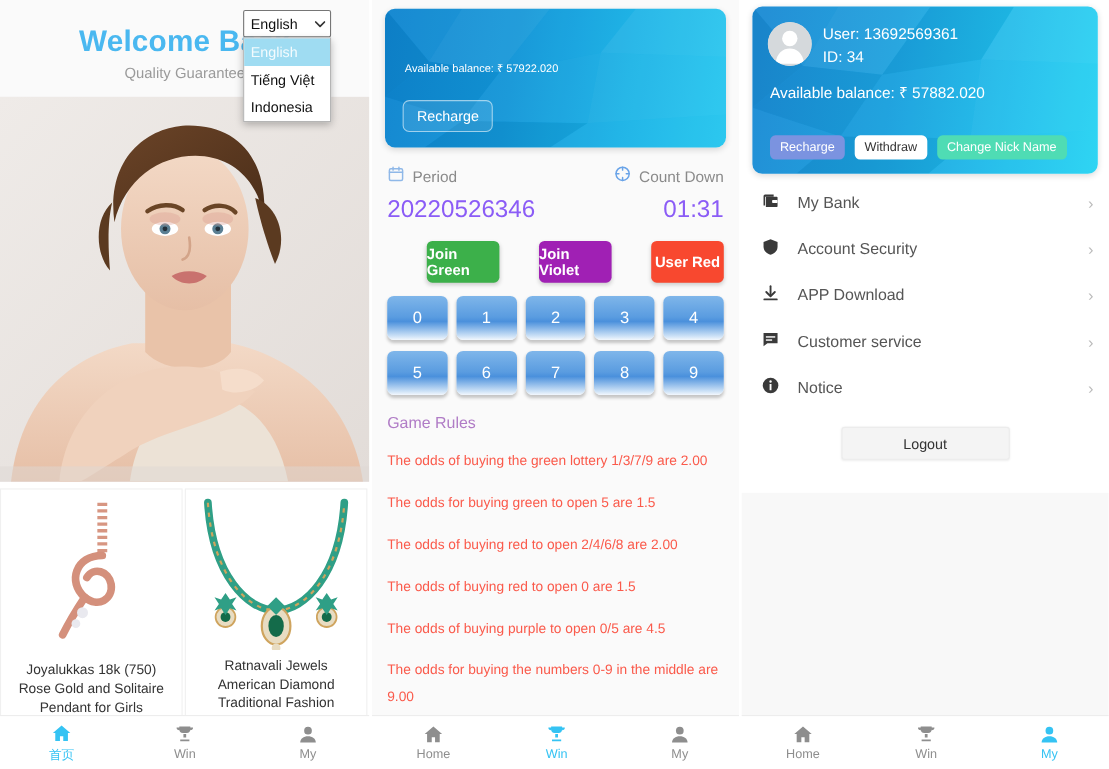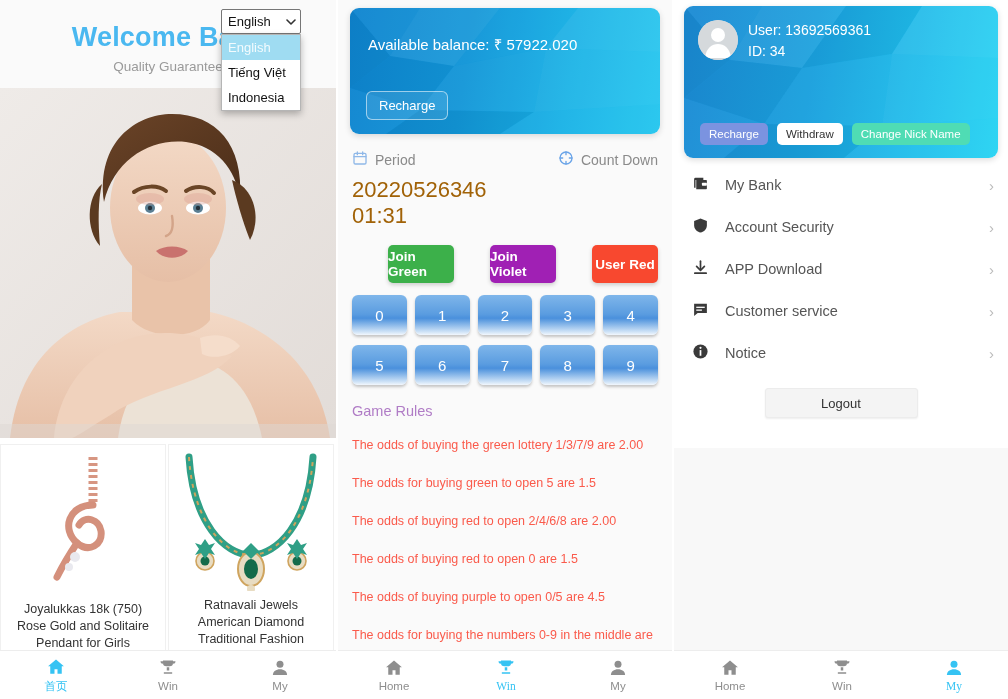--- a/index.html
+++ b/index.html
@@ -41,30 +41,30 @@
   .p-card .thumb { width:150px; height:148px; display:flex; align-items:center; justify-content:center; }
   .p-card .cap { font-size:12.5px; color:#333; text-align:center; line-height:17px;
       padding:6px 8px 0; }
 
   
   .p2-body { height:650px; background:#fafafa; overflow:hidden; }
   .bal-card { margin:8px 12px 0; height:126px; border-radius:9px; position:relative;
       overflow:hidden; box-shadow:0 2px 6px rgba(0,0,0,.14);
       background:linear-gradient(100deg,#0e84cf 0%,#1296d8 38%,#18b2e6 70%,#22c6ef 100%); }
   .poly { position:absolute; inset:0; opacity:.85; }
-  .bal-text { position:absolute; left:18px; top:26px; color:#ffffff; font-size:15px; }
+  .bal-text { position:absolute; left:18px; top:46px; color:#ffffff; font-size:10px; }
   .bal-btn { position:absolute; left:16px; bottom:14px; padding:6px 12px; font-size:13px;
       color:#ffffff; border:1px solid rgba(255,255,255,.55); border-radius:6px;
       background:rgba(255,255,255,.10); }
 
   .row-lbl { display:flex; justify-content:space-between; align-items:center;
       padding:16px 14px 0; }
   .row-lbl .cell { display:flex; align-items:center; gap:7px; font-size:14px; color:#8a8a8a; }
   .row-val { display:flex; justify-content:space-between; align-items:baseline;
-      padding:8px 14px 0; font-size:22px; color:#a16207;flex-direction:column; }
+      padding:8px 14px 0; font-size:22px; color:#8b5cf6; }
 
   .joins { display:flex; justify-content:space-between; padding:16px 14px 0; }
   .join { width:88px; height:38px; border-radius:5px; color:#ffffff; font-size:13.5px;
       font-weight:bold; display:flex; align-items:center; justify-content:center;
       box-shadow:0 2px 4px rgba(0,0,0,.18);margin-left:36px; }
   .numgrid { padding:12px 14px 0; display:grid; grid-template-columns:repeat(5,1fr);
       gap:10px 8px; }
   .num { height:40px; border-radius:6px; display:flex; align-items:center; justify-content:center;
       color:#ffffff; font-size:15px;
       background:linear-gradient(180deg,#7fb6ea 0%,#5a9ce0 48%,#4a90dc 58%,#cfe3f7 92%,#f2f7fd 100%);
@@ -99,21 +99,21 @@
       border-radius:3px; display:flex; align-items:center; justify-content:center;
       font-size:13px; color:#333; box-shadow:0 1px 2px rgba(0,0,0,.07); }
   .p3-filler { position:absolute; left:0; right:0; top:448px; bottom:49px; background:#f8f8f8; }
 
   
   .tabbar { position:absolute; left:0; bottom:0; width:336px; height:49px; background:#ffffff;
       border-top:1px solid #ededed; display:flex; }
   .tab { flex:1; display:flex; flex-direction:column; align-items:center; justify-content:center;
       gap:2px; }
   .tab .tlbl { font-size:11.5px; color:#8e8e8e; }
-  .tab.active .tlbl { color:#35c3f3;font-family:Liberation Serif, serif; }
+  .tab.active .tlbl { color:#35c3f3; }
   .tab .ico { width:20px; height:20px; color:#8e8e8e; display:block; }
   .tab.active .ico { color:#35c3f3; }
   .tab svg { display:block; }
 </style>
 </head>
 <body>
 
 <div class="stage">
 
   <div class="panel">
@@ -386,20 +386,21 @@
             <circle cx="20" cy="15" r="7" fill="#ffffff"></circle>
             <path d="M7 38 C 8 28, 14 24, 20 24 C 26 24, 32 28, 33 38 Z" fill="#ffffff"></path>
           </svg>
         </span>
         <span class="u-lines">
           <div>User: 13692569361</div>
           <div>ID: 34</div>
         </span>
       </div>
       <div class="u-mid">
+        <div>Available balance: ₹ 57882.020</div>
       </div>
       <div class="u-btns">
         <div class="ub recharge">Recharge</div>
         <div class="ub withdraw">Withdraw</div>
         <div class="ub nick">Change Nick Name</div>
       </div>
     </div>
 
     <div class="menu">
       <div class="mi">

